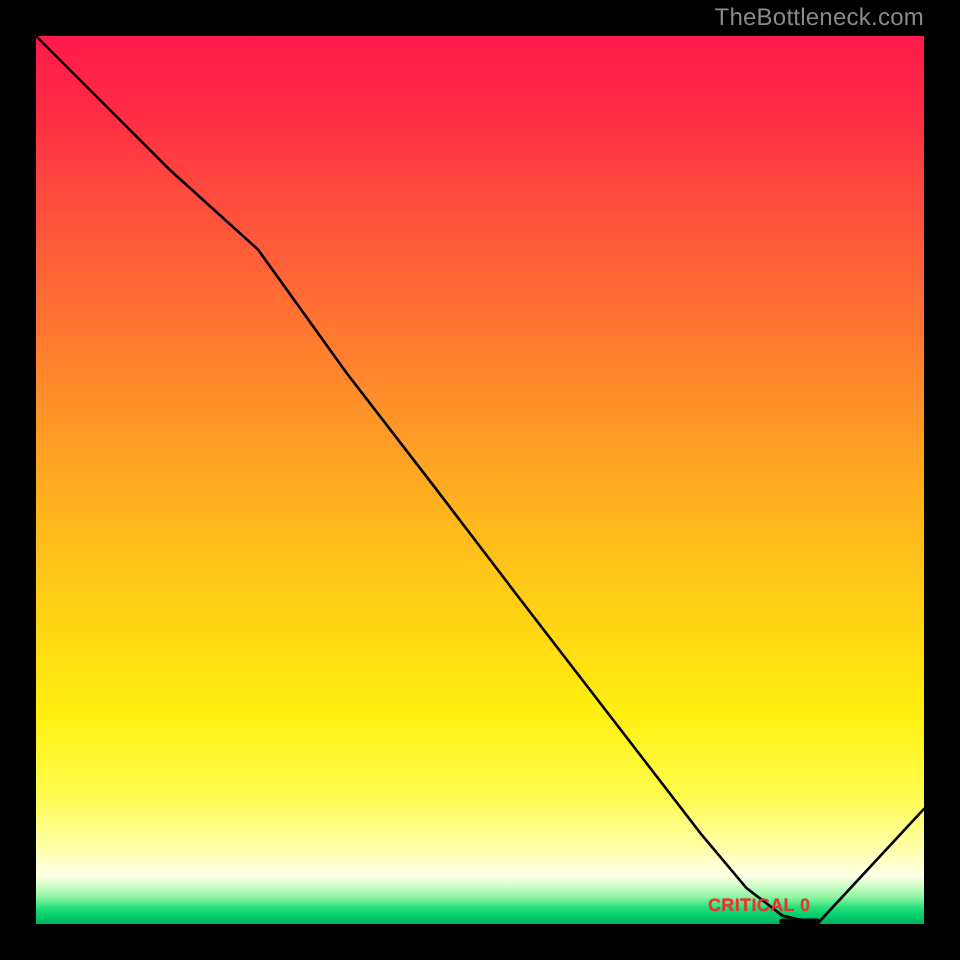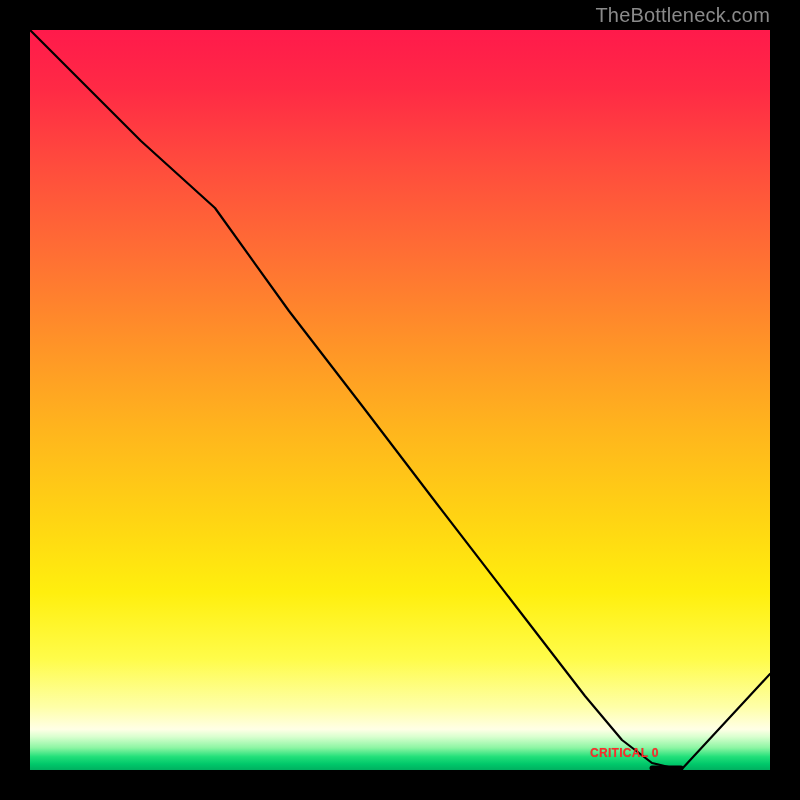--- a/index.html
+++ b/index.html
@@ -71,21 +71,21 @@
     stroke-width: 2.2;
     stroke-linejoin: round;
     stroke-linecap: round;
   }
   .curve polyline.thick {
     stroke-width: 5;
   }
   .marker-text {
     position: absolute;
     color: #ff2a2a;
-    font-size: 12px;
+    font-size: 15px;
     font-weight: 700;
     letter-spacing: 0.3px;
     white-space: nowrap;
     text-shadow: 0 0 1px rgba(0,0,0,0.25);
   }
 </style>
 </head>
 <body>
 
 <div class="frame">

